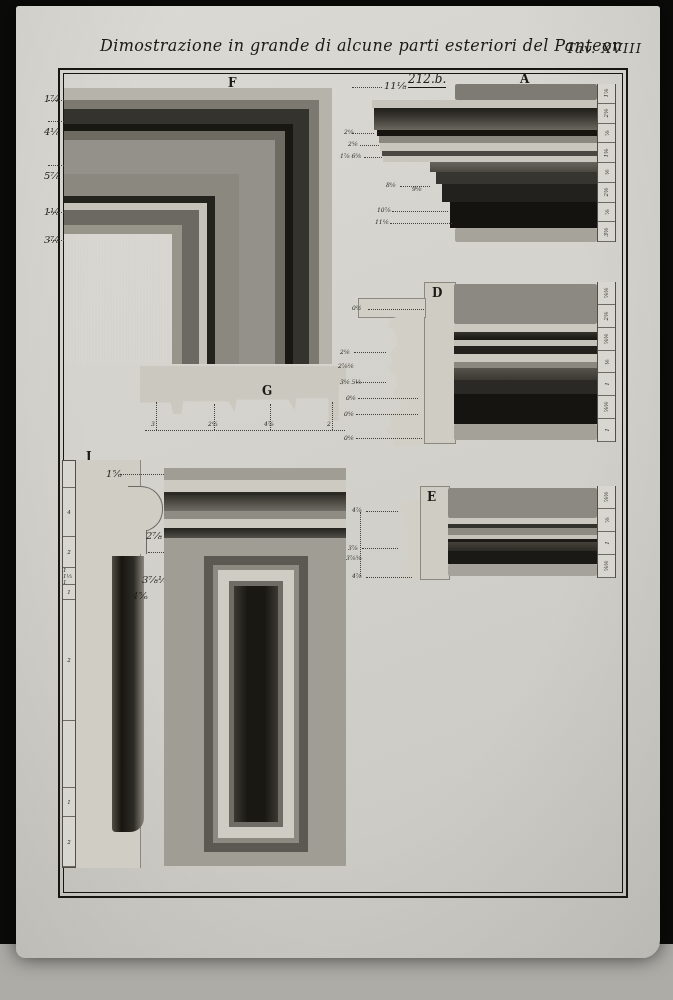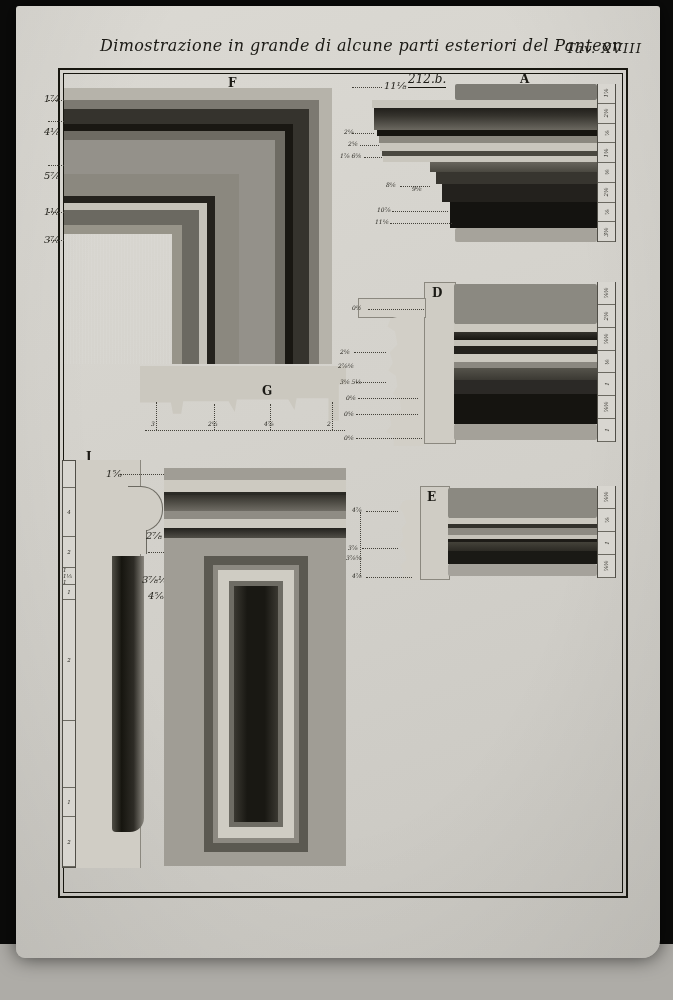--- a/index.html
+++ b/index.html
@@ -284,21 +284,21 @@
     <div class="ic" style="flex:0 0 28px;">1</div>
     <div class="ic" style="flex:1;">2</div>
   </div>
   <div class="istrip"></div>
   <div class="ibump"></div>
   <div class="istep"></div>
   <div class="imold hx"></div>
   <span class="m" style="left:106px;top:468px;">1⅚</span>
   <span class="m" style="left:146px;top:530px;">2⅞</span>
   <span class="m" style="left:142px;top:574px;">3⅞⅙</span>
-  <span class="m" style="left:148px;top:590px;">4⅚</span>
+  <span class="m" style="left:132px;top:590px;">4⅚</span>
   <div class="dot" style="left:120px;top:474px;width:44px;"></div>
   <div class="dotv" style="left:166px;top:476px;height:124px;"></div>
   <div class="dot" style="left:148px;top:552px;width:18px;"></div>
 
   <div class="plbl" style="left:246px;top:474px;color:#23221d;">H</div>
   <div class="hfield hx"></div>
   <div class="band" style="left:164px;top:480px;width:182px;height:12px;background:#cdcac1;"></div>
   <div class="band" style="left:164px;top:492px;width:182px;height:3px;background:#2b2a25;"></div>
   <div class="band hx" style="left:164px;top:495px;width:182px;height:16px;background:linear-gradient(180deg,#33312b,#6f6c64);"></div>
   <div class="band" style="left:164px;top:511px;width:182px;height:8px;background:#8f8c84;"></div>

